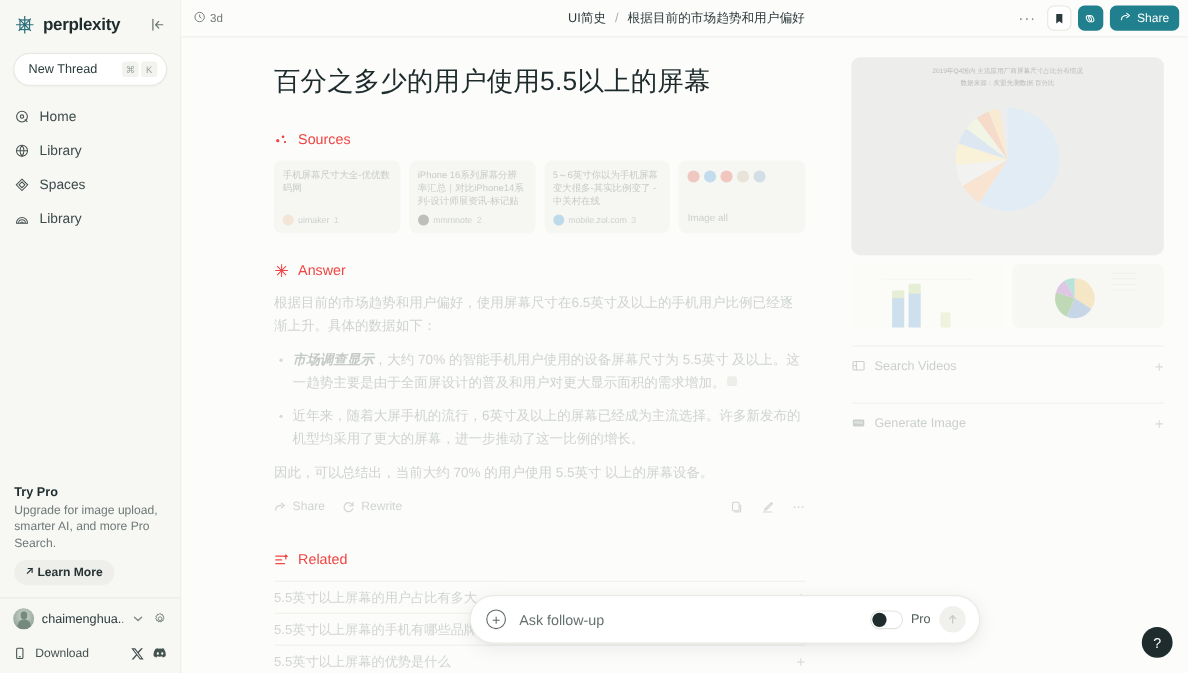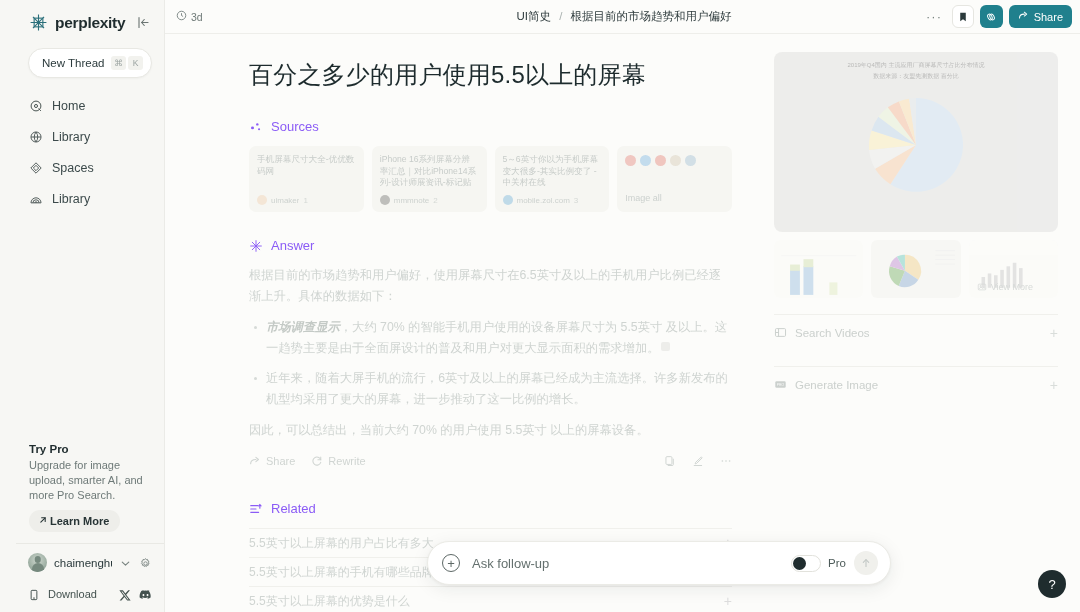--- a/index.html
+++ b/index.html
@@ -12,21 +12,20 @@
   #app { position: relative; width: 1080px; height: 612px; display: flex; background: #fcfcfa; }
 
   
   .sidebar {
     width: 165px; height: 612px;
     background: #f7f7f4;
     border-right: 1px solid #ebebe7;
     display: flex; flex-direction: column;
     position: relative;
     flex: 0 0 165px;
-    padding-left: 16px;
   }
   .brand-row {
     display: flex; align-items: center; gap: 7px;
     padding: 13px 10px 10px 13px;
   }
   .logo-mark { width: 19px; height: 19px; flex: 0 0 19px; }
   .brand-name {
     font-size: 15.5px; font-weight: 700; color: #1f2c2e;
     letter-spacing: -0.3px; flex: 1;
   }
@@ -124,21 +123,21 @@
   .col-answer { width: 595px; flex: 0 0 595px; padding: 24px 28px 0 84px; }
   .col-media  { flex: 1 1 auto; padding: 18px 22px 0 14px; }
 
   h1.q-title {
     font-size: 24px; font-weight: 400; color: #1d2b2d;
     line-height: 33px; margin-bottom: 28px; letter-spacing: 0.2px;
   }
 
   .section-head {
     display: flex; align-items: center; gap: 8px;
-    font-size: 13px; color: #8b5cf6; margin-bottom: 12px;
+    font-size: 13px; color: #ef4444; margin-bottom: 12px;
   }
   .section-head .ico { width: 14px; height: 14px; flex: 0 0 14px; }
 
   
   .sources-row { display: flex; gap: 8px; margin-bottom: 26px; }
   .src-card {
     flex: 1 1 0; background: #f6f6f2; border-radius: 7px;
     padding: 8px 8px 7px 8px; min-height: 50px;
     display: flex; flex-direction: column; justify-content: space-between;
   }
@@ -602,39 +601,20 @@
                 <path d="M0 0 L-7 17 A18 18 0 0 1 -17 -5 Z" fill="#8fbd7f"></path>
                 <path d="M0 0 L-17 -5 A18 18 0 0 1 -9 -16 Z" fill="#c79bd4"></path>
                 <path d="M0 0 L-9 -16 A18 18 0 0 1 0 -18 Z" fill="#7fcfc2"></path>
               </g>
               <rect x="72" y="8" width="22" height="1" fill="#e8e8e8"></rect>
               <rect x="72" y="13" width="22" height="1" fill="#e8e8e8"></rect>
               <rect x="72" y="18" width="22" height="1" fill="#e8e8e8"></rect>
               <rect x="72" y="23" width="22" height="1" fill="#e8e8e8"></rect>
             </svg>
           </div>
-          <div class="thumb t2">
-            <svg viewBox="0 0 100 58" width="100%" height="58">
-              <rect x="14" y="38" width="4" height="12" fill="#cfcfcf"></rect>
-              <rect x="21" y="34" width="4" height="16" fill="#cfcfcf"></rect>
-              <rect x="28" y="36" width="4" height="14" fill="#cfcfcf"></rect>
-              <rect x="35" y="30" width="4" height="20" fill="#cfcfcf"></rect>
-              <rect x="42" y="26" width="4" height="24" fill="#cfcfcf"></rect>
-              <rect x="49" y="22" width="4" height="28" fill="#cfcfcf"></rect>
-              <rect x="56" y="28" width="4" height="22" fill="#cfcfcf"></rect>
-            </svg>
-            <span class="viewmore">
-              <svg viewBox="0 0 16 16" width="10" height="10" fill="none" stroke="currentColor" stroke-width="1.2">
-                <rect x="2" y="3.4" width="12" height="9.2" rx="1.2"></rect>
-                  <circle cx="5.6" cy="6.6" r="1"></circle>
-                  <path d="M2.6 11.4 L6.4 8 L9 10.2 L11 8.8 L13.4 11"></path>
-              </svg>
-              <span>View More</span>
-            </span>
-          </div>
         </div>
 
         <div class="media-divider"></div>
 
         <div class="media-action">
           <span class="ico">
             <svg viewBox="0 0 16 16" width="13" height="13" fill="none" stroke="currentColor" stroke-width="1.2">
               <rect x="1.8" y="3.2" width="12.4" height="9.6" rx="1.3"></rect>
                 <path d="M5.6 3.2 v9.6 M1.8 8 h3.8"></path>
             </svg>

